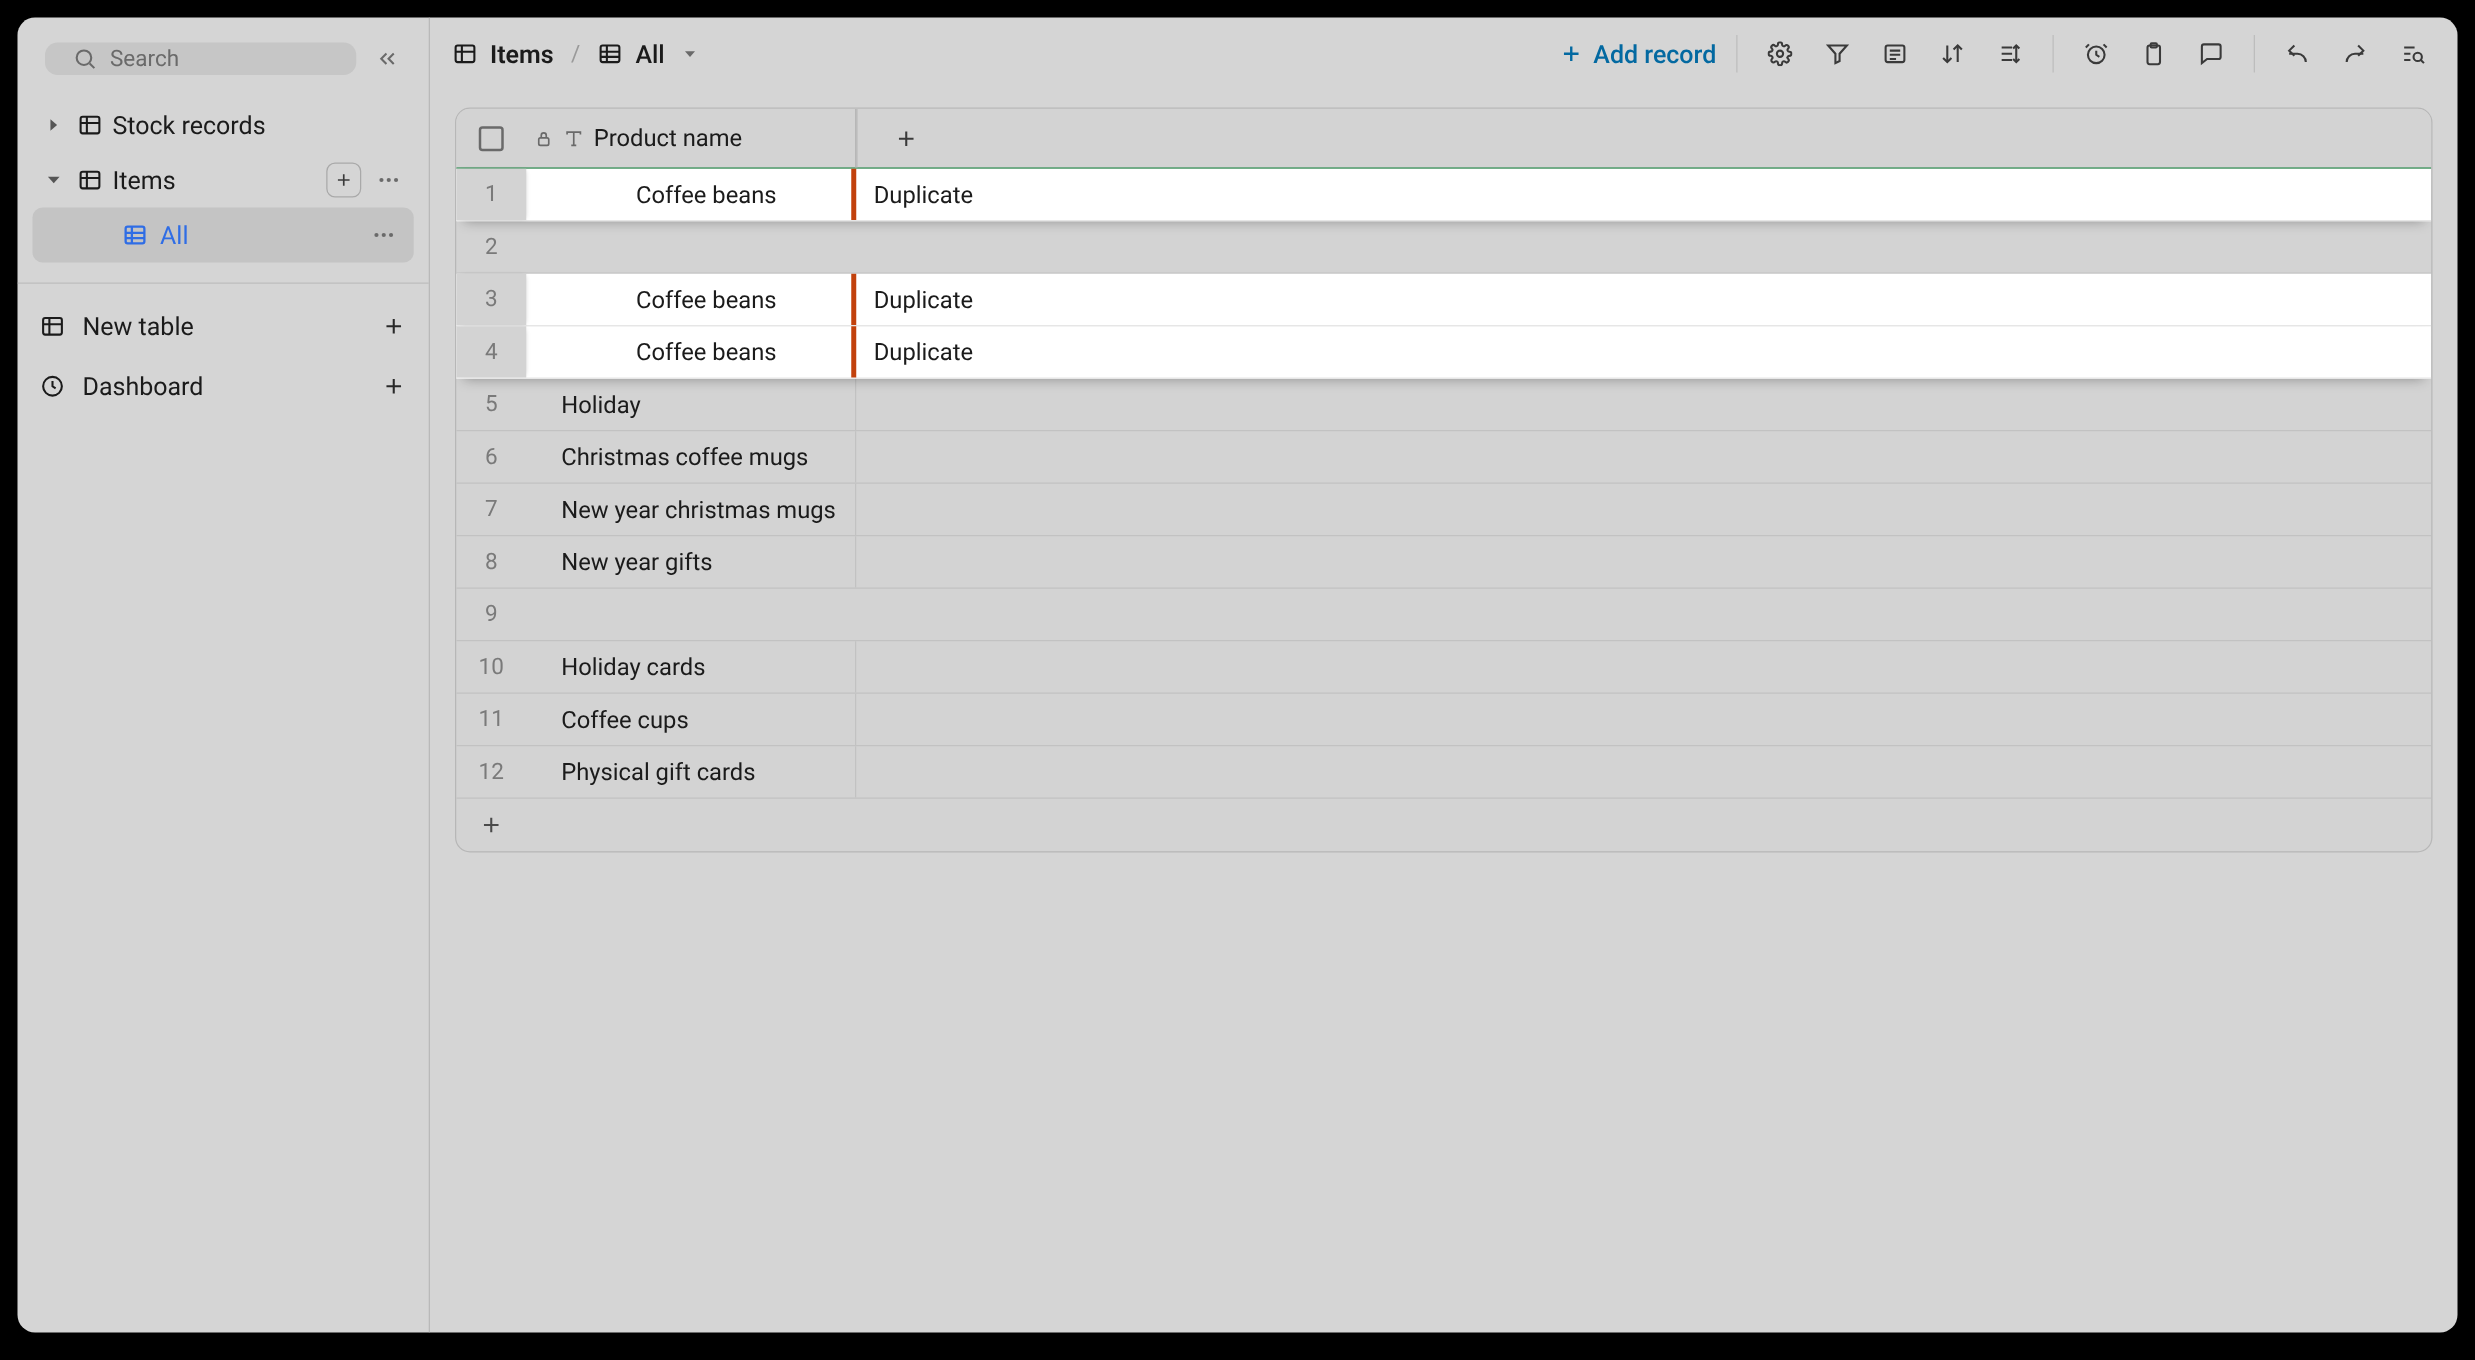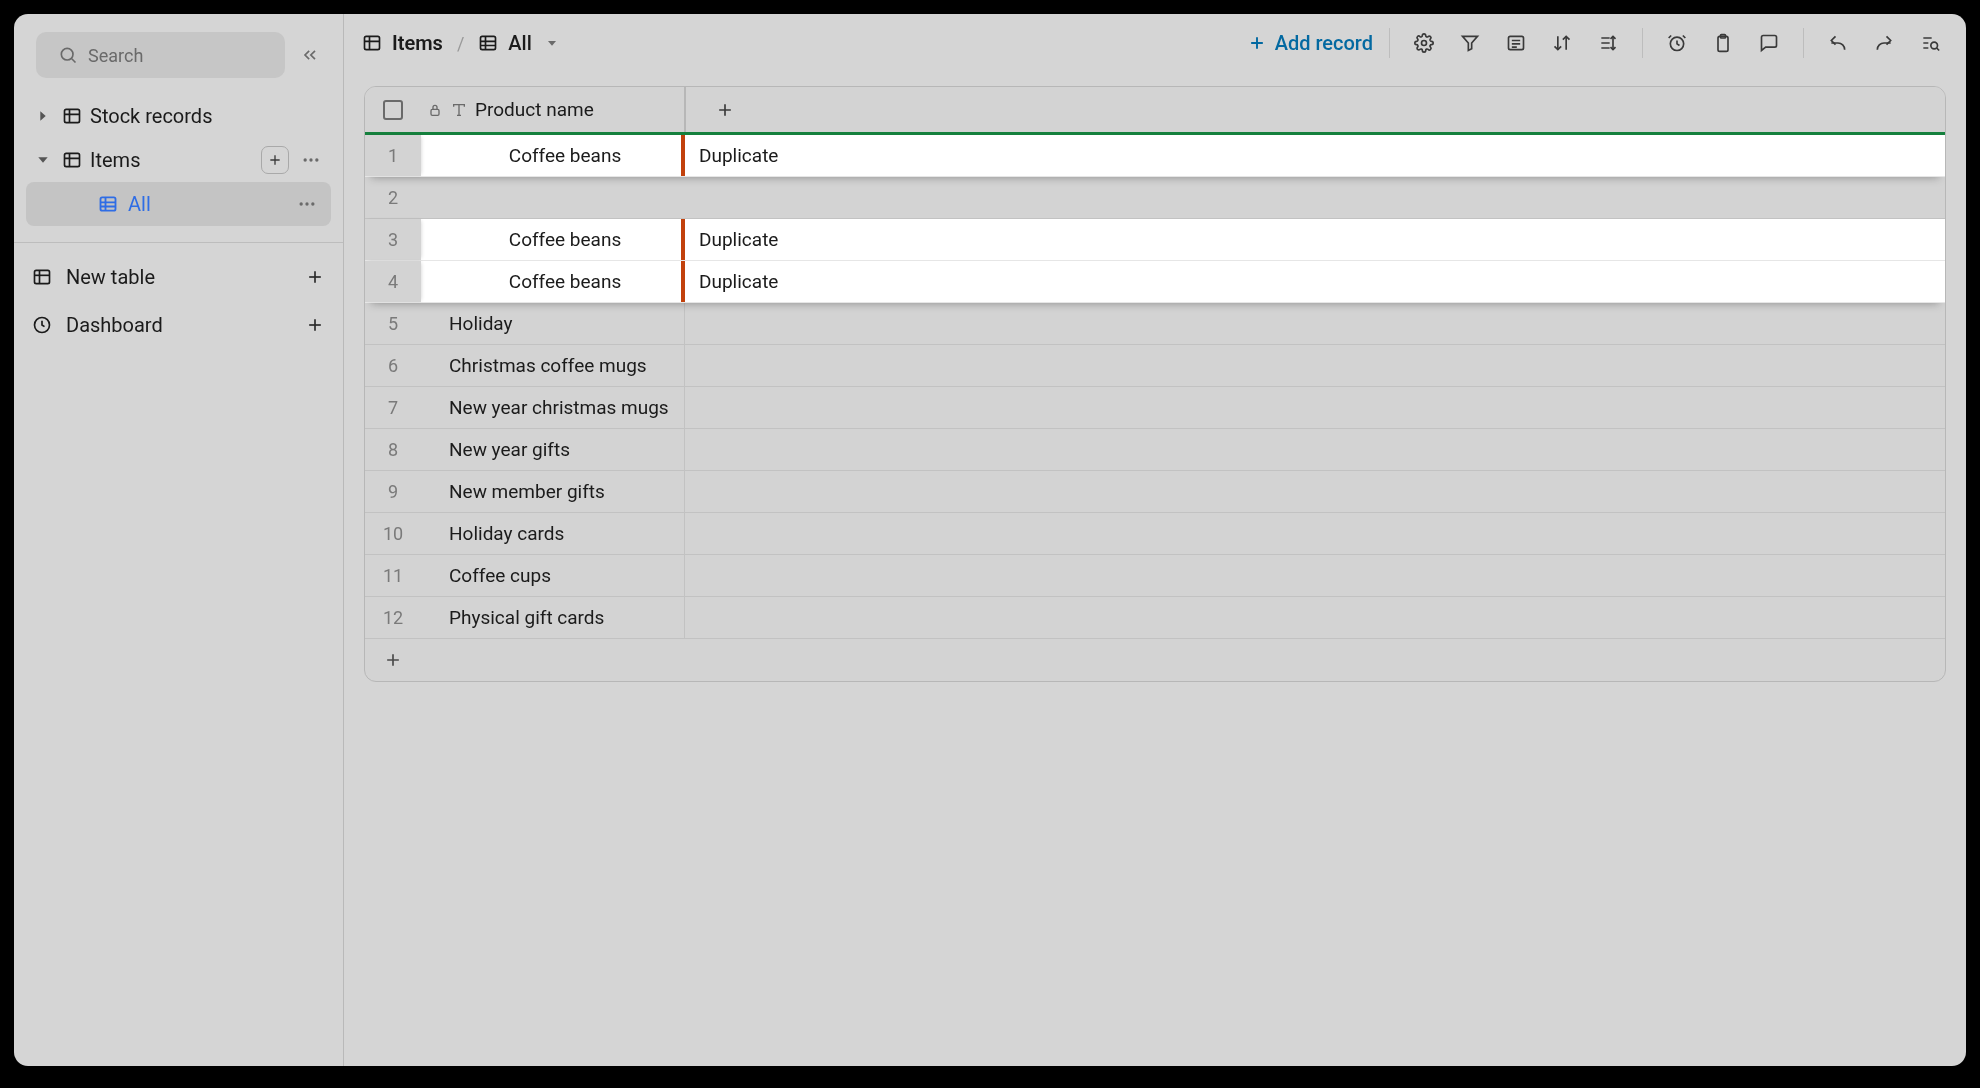--- a/index.html
+++ b/index.html
@@ -32,21 +32,21 @@
     padding: 0 18px 10px 22px;
     gap: 10px;
   }
   .search-box {
     flex: 1;
     display: flex;
     align-items: center;
     gap: 10px;
     background: #c6c6c6;
     border-radius: 10px;
-    height: 46px;
+    height: 26px;
     padding: 0 22px;
     color: #6a6a6a;
     cursor: text;
   }
   .collapse-btn {
     width: 30px; height: 30px;
     display: flex; align-items:center; justify-content:center;
     color:#6a6a6a;
     cursor:pointer;
   }
@@ -119,21 +119,21 @@
   .table-wrap {
     margin:14px 20px 24px 20px;
     border:1px solid #b7b7b7;
     border-radius:12px;
     overflow:hidden;
     background:#d3d3d3;
   }
   .thead {
     display:flex;
     height:48px;
-    border-bottom:3px solid #15803d;
+    border-bottom:1px solid #15803d;
     align-items:stretch;
     background:#d3d3d3;
     text-align:center;
   }
   .col-gutter { width:56px; display:flex; align-items:center; justify-content:center; }
   .chk {
     width:20px;height:20px;border:2px solid #6a6a6a;border-radius:3px;background:transparent;
   }
   .col-a { width:264px; display:flex; align-items:center; gap:8px; padding-left:6px; border-right:1px solid #b7b7b7; }
   .col-b { flex:1; display:flex; align-items:center; gap:10px; padding-left:14px; }
@@ -513,23 +513,20 @@
             <div class="col-a">
               <span class="val">New year gifts</span>
             </div>
             <div class="col-b">
               <span class="val"></span>
             </div>
             <div style="width:78px"></div>
           </div>
           <div class="trow">
             <div class="col-gutter">9</div>
-            <div class="col-a">
-              <span class="val">New member gifts</span>
-            </div>
             <div class="col-b">
               <span class="val"></span>
             </div>
             <div style="width:78px"></div>
           </div>
           <div class="trow">
             <div class="col-gutter">10</div>
             <div class="col-a">
               <span class="val">Holiday cards</span>
             </div>

